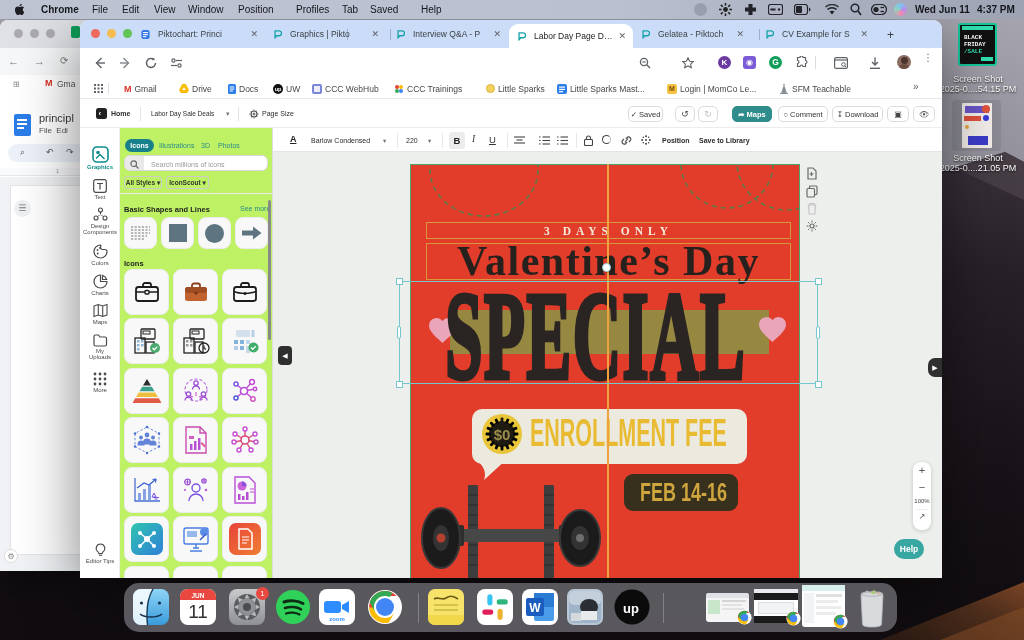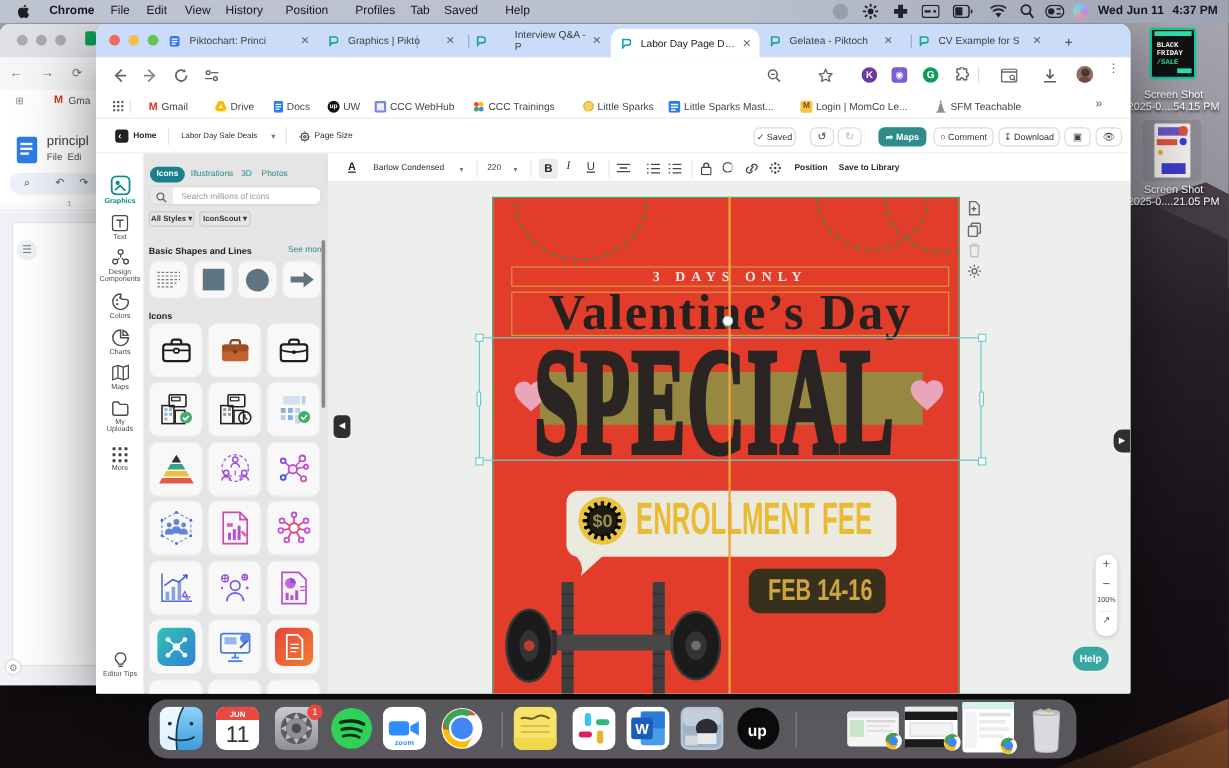--- a/index.html
+++ b/index.html
@@ -16,21 +16,21 @@
 #activetab{position:absolute;left:429px;top:4px;width:124px;height:24px;background:#fff;border-radius:9px 9px 0 0;display:flex;align-items:center;font-size:8.5px;color:#202124}
 .tabsep{position:absolute;top:9px;width:1px;height:11px;background:#9daecc}
 #urlrow{position:absolute;left:0;top:28px;width:862px;height:30px;background:#fff}
 #bookbar{position:absolute;left:0;top:58px;width:862px;height:21px;background:#fff;border-bottom:1px solid #e7e9ec}
 .bkitem{position:absolute;top:4px;height:13px;display:flex;align-items:center;font-size:8.5px;color:#44474b;white-space:nowrap}
 .fav{width:9px;height:9px;border-radius:2px;margin-right:4px;flex:0 0 auto}
 #edhead{position:absolute;left:0;top:79px;width:862px;height:29px;background:#fff;border-bottom:1px solid #ececec;font-size:7px;color:#333}
 #edtool{position:absolute;left:193px;top:108px;width:669px;height:24px;background:#fff;border-bottom:1px solid #e4e4e4;font-size:7px;color:#333}
 #sidebar{position:absolute;left:0;top:108px;width:40px;height:450px;background:#fff;border-right:1px solid #efefef}
 .sbitem{position:absolute;left:0;width:40px;text-align:center;color:#4a4a4a;font-size:6px}
-#panel{position:absolute;left:40px;top:108px;width:153px;height:450px;background:#e5e5e5;border-right:1px solid #ddd;overflow:hidden}
+#panel{position:absolute;left:40px;top:108px;width:153px;height:450px;background:#bef264;border-right:1px solid #ddd;overflow:hidden}
 #canvas{position:absolute;left:193px;top:132px;width:669px;height:426px;background:#ecefec;overflow:hidden}
 #poster{position:absolute;left:138px;top:13px;width:388px;height:414px;background:#e23c2b;outline:1.5px solid #4ba56c;overflow:hidden}
 .cell{position:absolute;width:45px;height:46px;background:#f8f8f8;border:1px solid #ececec;border-radius:8px;display:flex;align-items:center;justify-content:center;overflow:hidden}
 .selh{position:absolute;width:7px;height:7px;background:#fff;border:1px solid #74c7cd;z-index:4}
 .btn{border:1px solid #dcdcdc;border-radius:5px;background:#fff;display:inline-flex;align-items:center;justify-content:center}
 #dock{position:absolute;left:124px;top:583px;width:773px;height:49px;background:rgba(140,140,146,.6);border-radius:15px;z-index:60}
 .dicon{position:absolute;top:6px;width:36px;height:36px}
 .dsep{position:absolute;top:10px;width:1px;height:30px;background:rgba(255,255,255,.25)}
 .dthumb{position:absolute;background:#f5f5f5;border-radius:3px}
 .shotlabel{position:absolute;color:#fff;font-size:9px;text-align:center;text-shadow:0 1px 2px rgba(0,0,0,.85);z-index:5}
@@ -123,21 +123,21 @@
 </div>
 
 <div id="menubar">
   <svg style="position:absolute;left:15px;top:4px" width="11" height="12" viewBox="0 0 11 12">
       <path d="M7.5,1.8c-.5.6-1.3,1-2,1C5.4,2 5.8,1.2 6.3,.7 6.8,.2 7.7,-.2 8.3,0 8.4,.7 8,1.4 7.5,1.8ZM8.3,3c-1.1,0-2,.6-2.6,.6-.6,0-1.4-.6-2.3-.6-1.2,0-2.3.7-2.9,1.8-1.2,2.1-.3,5.3.9,7 .6.8 1.3,1.8 2.2,1.7.9,0 1.2-.6 2.3-.6 1.1,0 1.4.6 2.3.6.9,0 1.5-.8 2.1-1.7.7-1 .9-1.9 1-2-.02-.01-1.8-.7-1.8-2.8-.02-1.7 1.4-2.5 1.5-2.6-.8-1.2-2-1.3-2.5-1.4Z" transform="scale(0.82)" fill="#1d1d24"></path>
     </svg>
   <span class="mi" style="position:absolute;left:41px;font-weight:bold">Chrome</span>
   <span class="mi" style="position:absolute;left:92px">File</span>
   <span class="mi" style="position:absolute;left:122px">Edit</span>
   <span class="mi" style="position:absolute;left:154px">View</span>
-  <span class="mi" style="position:absolute;left:188px">History</span>
+  <span class="mi" style="position:absolute;left:188px">Window</span>
   <span class="mi" style="position:absolute;left:238px">Position</span>
   <span class="mi" style="position:absolute;left:296px">Profiles</span>
   <span class="mi" style="position:absolute;left:342px">Tab</span>
   <span class="mi" style="position:absolute;left:370px">Saved</span>
   <span class="mi" style="position:absolute;left:421px">Help</span>
   <span class="mi" style="position:absolute;left:694px;top:3px;width:13px;height:13px;border-radius:50%;background:#8d93a1;opacity:.7"></span>
   <svg style="position:absolute;left:719px;top:3px" width="13" height="13" viewBox="0 0 13 13">
       <circle cx="6.5" cy="6.5" r="2.4" fill="#222"></circle>
       <g stroke="#222" stroke-width="1.6">
         <line x1="6.5" y1="0" x2="6.5" y2="2.6"></line>
@@ -205,21 +205,21 @@
           <path d="M2,1 h5 a2.5,2.5 0 0 1 0,6 h-3 l-2,2.5 Z" fill="none" stroke="#14a3a8" stroke-width="1.6"></path>
         </svg>
       <span style="margin-left:4px">Graphics | Pikto</span>
         <span class="tabx" style="margin-left:auto;margin-right:6px">✕</span>
     </div>
     <div class="tabsep" style="left:310px"></div>
     <div class="tab" style="left:313px;width:112px">
       <svg class="fav" style="margin-left:3px" width="10" height="11" viewBox="0 0 10 11">
           <path d="M2,1 h5 a2.5,2.5 0 0 1 0,6 h-3 l-2,2.5 Z" fill="none" stroke="#14a3a8" stroke-width="1.6"></path>
         </svg>
-      <span style="margin-left:20px">Interview Q&amp;A - P</span>
+      <span style="margin-left:4px">Interview Q&amp;A - P</span>
         <span class="tabx" style="margin-left:auto;margin-right:4px">✕</span>
     </div>
     <div class="tab" style="left:558px;width:112px">
       <svg class="fav" style="margin-left:3px" width="10" height="11" viewBox="0 0 10 11">
           <path d="M2,1 h5 a2.5,2.5 0 0 1 0,6 h-3 l-2,2.5 Z" fill="none" stroke="#14a3a8" stroke-width="1.6"></path>
         </svg>
       <span style="margin-left:4px">Gelatea - Piktoch</span>
         <span class="tabx" style="margin-left:auto;margin-right:6px">✕</span>
     </div>
     <div class="tabsep" style="left:679px"></div>

